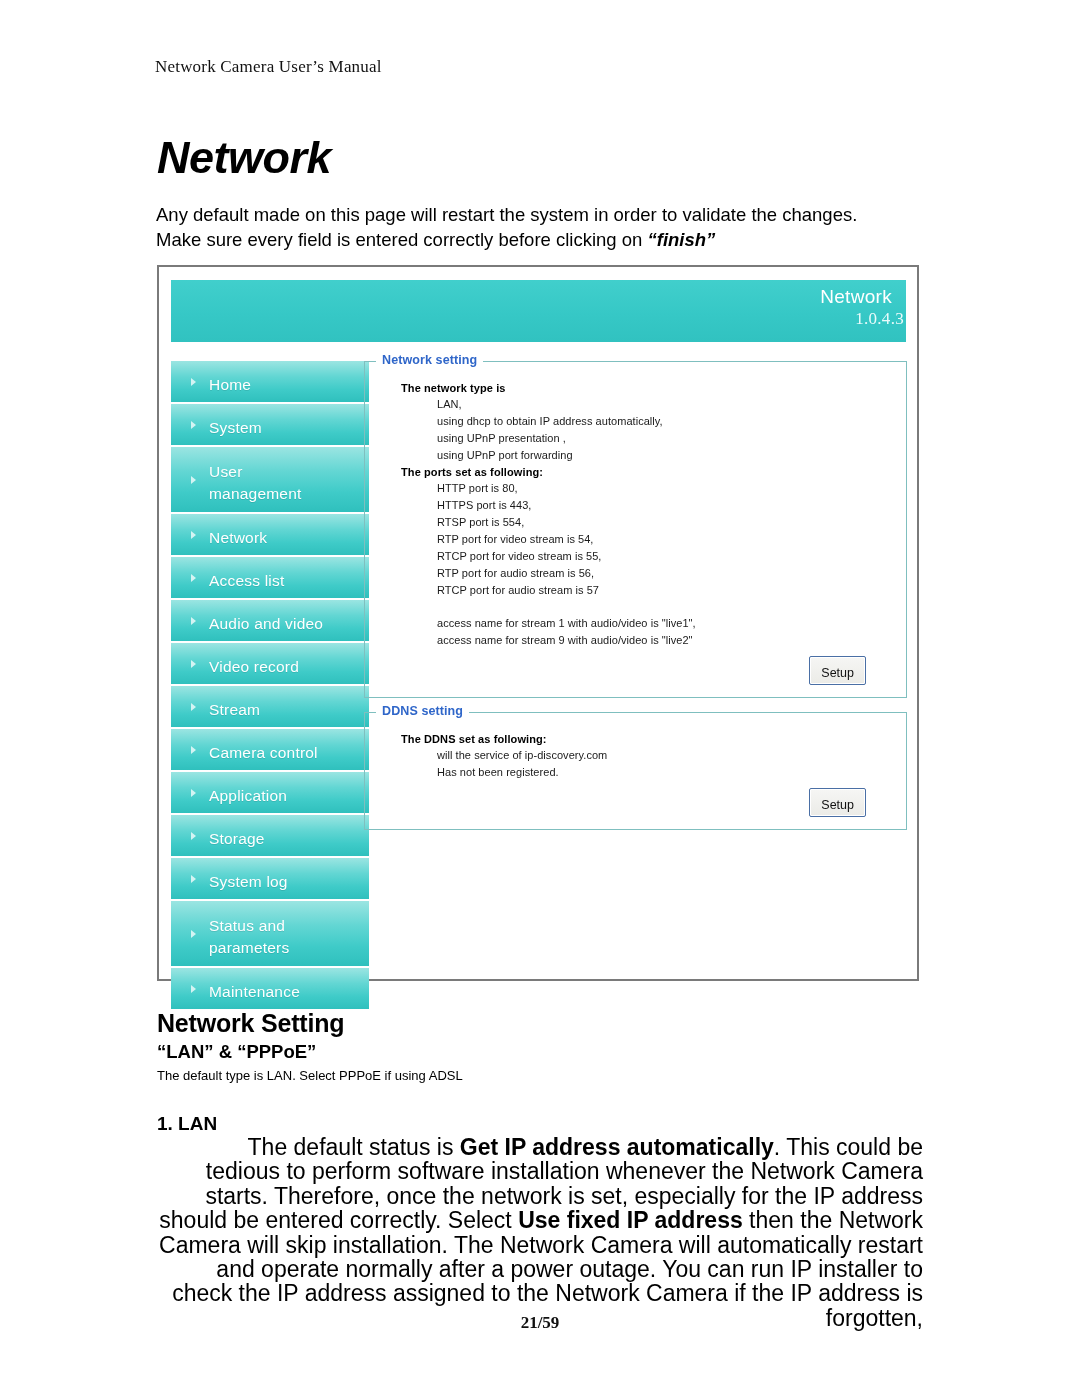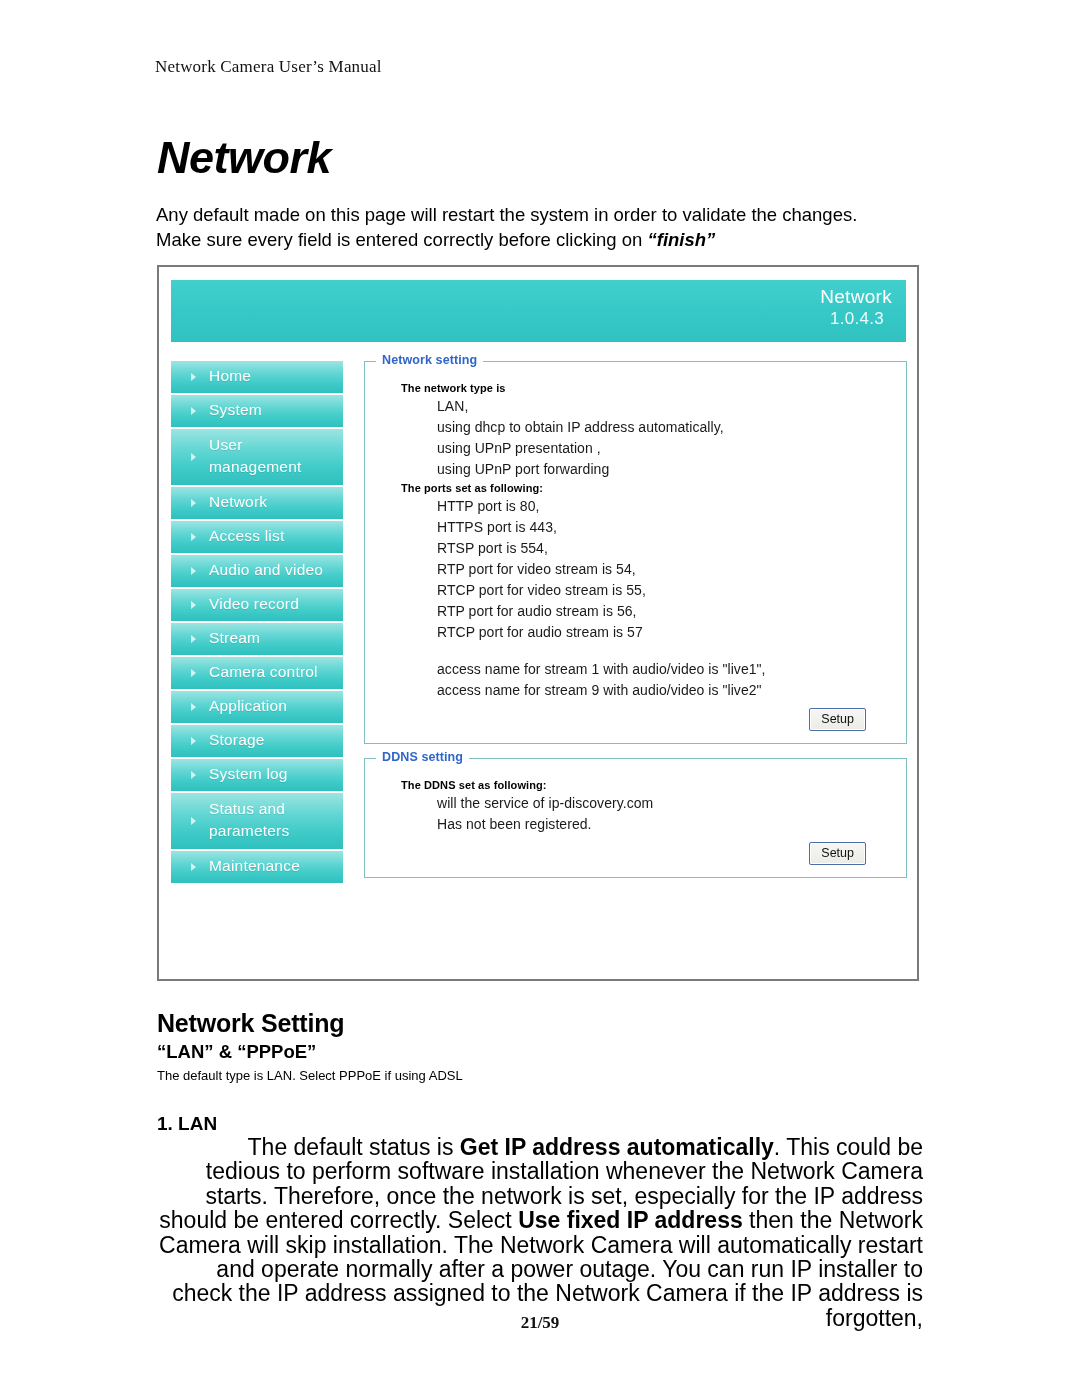--- a/index.html
+++ b/index.html
@@ -96,45 +96,46 @@
     right: 14px;
     top: 6px;
     color: #ffffff;
     font-size: 19px;
     letter-spacing: 0.3px;
     text-align: right;
     line-height: 22px;
   }
   .banner-version {
     position: absolute;
-    right: 22px;
+    right: 2px;
     top: 29px;
     color: #eafbfb;
     font-size: 17px;
     letter-spacing: 0.3px;
     text-align: right;
     line-height: 20px;
+    font-family: Liberation Serif, serif;
   }
 
   
   .sidebar {
     position: absolute;
     left: 12px;
     top: 94px;
     width: 172px;
   }
   .menu-item {
     position: relative;
-    width: 172px;
+    width: 198px;
     box-sizing: border-box;
     background: linear-gradient(180deg, #9be5e2 0%, #62d6d3 38%, #3fcbc8 70%, #2fc0bd 100%);
     border-bottom: 2px solid #ffffff;
     color: #ffffff;
     font-size: 15.5px;
-    padding: 5px 8px 7px 38px;
+    padding: 14px 8px 7px 38px;
     line-height: 20px;
     letter-spacing: 0.2px;
     text-shadow: 0 1px 0 rgba(0,0,0,0.10);
     min-height: 27px;
     display: flex;
     align-items: center;
   }
   .menu-item.two-line {
     min-height: 46px;
     line-height: 22px;
@@ -178,41 +179,41 @@
   }
 
   .grp-title {
     font-weight: bold;
     font-size: 11px;
     color: #000;
     margin: 4px 0 4px 22px;
     letter-spacing: 0.1px;
   }
   .grp-line {
-    font-size: 14px;
+    font-size: 11px;
     color: #1a1a1a;
     margin: 0 0 5px 58px;
     letter-spacing: 0.05px;
   }
   .spacer-line { height: 16px; }
 
   .btn-row {
     display: flex;
     justify-content: flex-end;
     margin-top: 10px;
     margin-right: 26px;
   }
   .setup-btn {
     font-family: "Liberation Sans", sans-serif;
     font-size: 12.5px;
     color: #111;
     background: linear-gradient(180deg, #f6f6f4 0%, #ebebe7 100%);
     border: 1px solid #4a6fa5;
     border-radius: 2px;
-    padding: 3px 11px 4px 11px;
+    padding: 9px 11px 4px 11px;
     cursor: pointer;
     box-shadow: inset 0 0 0 1px #ffffff;
   }
 
   
   .sec-h1 {
     position: absolute;
     left: 157px;
     top: 1009px;
     font-size: 25px;

